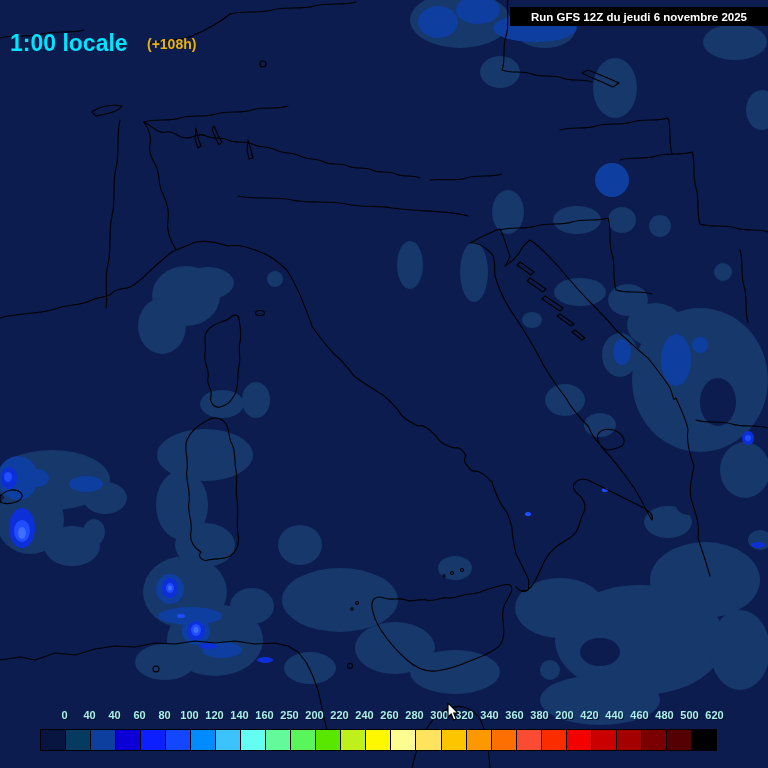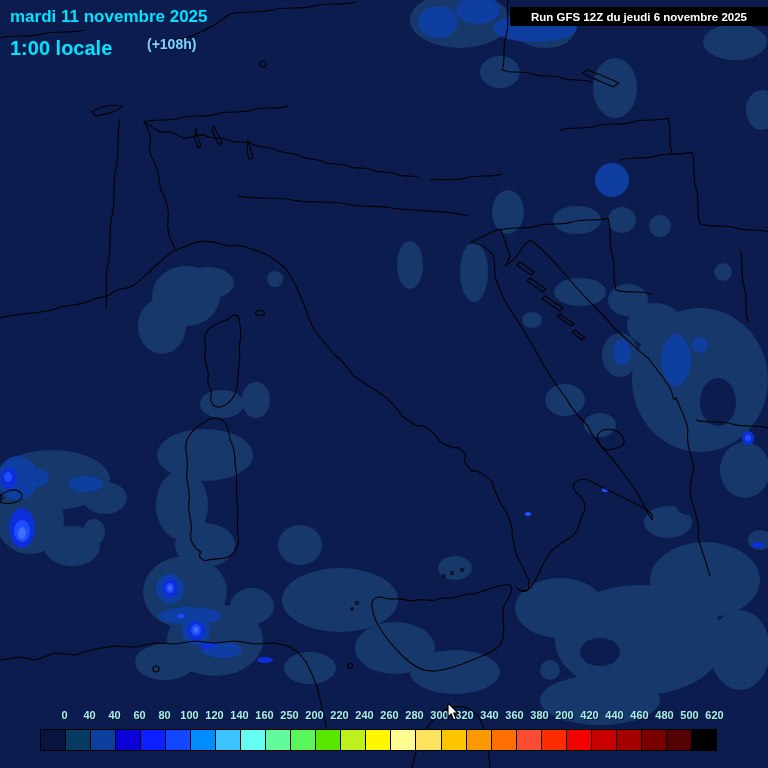--- a/index.html
+++ b/index.html
@@ -1,22 +1,22 @@
 <!DOCTYPE html>
 <html><head>
 <meta charset="utf-8">
 <style>
   html,body{margin:0;padding:0;background:#0c1c4e;}
   #screen{position:relative;width:768px;height:768px;overflow:hidden;
           font-family:"Liberation Sans",sans-serif;background:#0c1c4e;}
   #mapsvg{position:absolute;left:0;top:0;width:768px;height:768px;}
   .ovl{position:absolute;white-space:nowrap;}
   #date-line{left:10px;top:7px;font-size:17px;font-weight:bold;color:#00e4ff;}
-  #time-line{left:10px;top:30px;font-size:20px;font-weight:bold;color:#00e4ff;margin-top:7px;}
-  #offset{left:147px;top:36px;font-size:14px;font-weight:bold;color:#7dd3fc;}
+  #time-line{left:10px;top:30px;font-size:23px;font-weight:bold;color:#00e4ff;}
+  #offset{left:147px;top:36px;font-size:14px;font-weight:bold;color:#eab308;}
   #param-title{left:10px;top:69px;font-size:13.5px;font-weight:bold;color:#2e62ff;}
   #run-bar{left:510px;top:7px;width:258px;height:19px;background:#000;
            display:flex;align-items:center;justify-content:center;}
   #run-bar span{color:#fff;font-size:11.5px;font-weight:bold;}
   #cb-labels{left:52px;top:709px;width:680px;height:15px;display:flex;}
   #cb-labels span{display:inline-block;width:25px;text-align:center;
       font-size:11px;font-weight:bold;color:#a8efe9;
       text-shadow:1px 1px 0 #04102e;}
   #cb-cells{left:40px;top:729px;width:675px;height:20px;display:flex;
       border:1px solid #000;}
@@ -186,21 +186,20 @@
       <path d="M500,230 C512,226 524,230 536,226 C548,222 560,226 572,222 C584,218 596,222 608,218 C612,230 608,242 612,254 C616,266 612,278 616,290 C628,294 640,290 652,294"></path>
       <path d="M560,130 C572,126 584,130 596,126 C608,122 620,126 632,122 C644,118 656,122 668,118 C672,130 668,142 672,154"></path>
       <path d="M508,0 C506,12 510,24 506,36 C502,48 506,60 502,70 C512,74 522,70 532,74 C542,78 552,74 562,78 C572,82 582,78 592,82"></path>
       <path d="M588,70 l10,4 12,5 9,4 -6,4 -11,-5 -12,-5 -8,-4 Z"></path>
       <path d="M620,160 C632,156 644,160 656,156 C668,152 680,156 692,152 C696,164 692,176 696,188 C700,200 696,212 700,224 C712,228 724,224 736,228 C748,232 760,228 768,232"></path>
       <path d="M740,250 C744,262 740,274 744,286 C748,298 744,310 748,322"></path>
       <path d="M696,420 C708,424 720,420 732,424 C744,428 756,424 768,428"></path>
     </g>
   </svg>
 
-  <div class="ovl" id="date-line">mardi 11 novembre 2025</div>
   <div class="ovl" id="time-line">1:00 locale</div>
   <div class="ovl" id="offset">(+108h)</div>
 
   <div class="ovl" id="run-bar">
     <span>Run GFS 12Z du jeudi 6 novembre 2025</span>
   </div>
 
   <div class="ovl" id="cb-labels">
       <span>0</span>
       <span>40</span>

